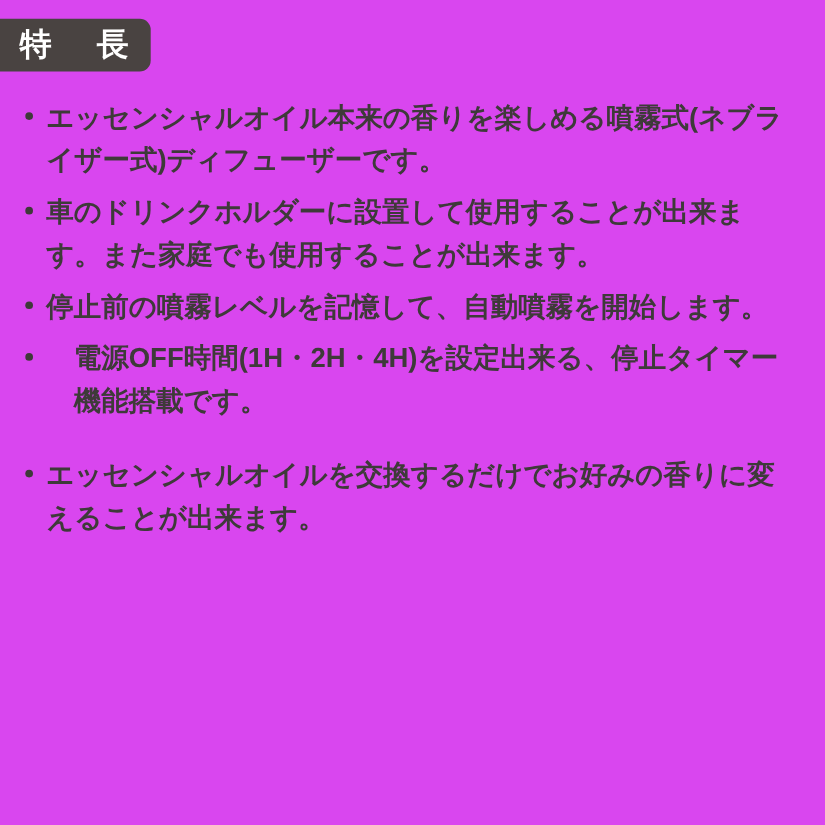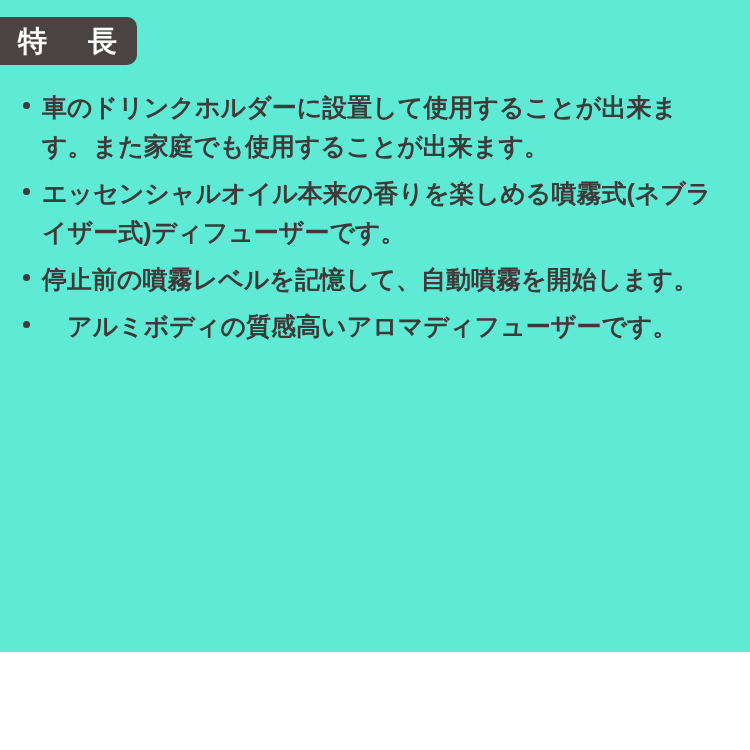--- a/index.html
+++ b/index.html
@@ -7,22 +7,22 @@
     padding: 0;
     width: 750px;
     height: 750px;
     overflow: hidden;
     background: #ffffff;
     font-family: "Liberation Sans", "DejaVu Sans", sans-serif;
   }
   .page {
     position: relative;
     width: 750px;
-    height: 652px;
-    background: #5eead4;
+    height: 750px;
+    background: #d946ef;
   }
   
   .badge {
     position: absolute;
     top: 17px;
     left: 0;
     width: 137px;
     height: 48px;
     box-sizing: border-box;
     background: #494341;
@@ -86,36 +86,40 @@
 <div class="page">
 
   <div class="badge">
     <span class="badge-label">特　長</span>
   </div>
 
   <div class="features">
 
     <div class="feature-item">
       <span class="bullet"></span>
-      <span class="feature-text">車のドリンクホルダーに設置して使用することが出来ます。また家庭でも使用することが出来ます。</span>
+      <span class="feature-text">エッセンシャルオイル本来の香りを楽しめる噴霧式(ネブライザー式)ディフューザーです。</span>
     </div>
 
     <div class="feature-item">
       <span class="bullet"></span>
-      <span class="feature-text">エッセンシャルオイル本来の香りを楽しめる噴霧式(ネブライザー式)ディフューザーです。</span>
+      <span class="feature-text">車のドリンクホルダーに設置して使用することが出来ます。また家庭でも使用することが出来ます。</span>
     </div>
 
 
     <div class="feature-item">
       <span class="bullet"></span>
       <span class="feature-text">停止前の噴霧レベルを記憶して、自動噴霧を開始します。</span>
     </div>
 
 
-
+    <div class="feature-item">
+      <span class="bullet"></span>
+      <span class="feature-text">電源OFF時間(1H・2H・4H)を設定出来る、停止タイマー機能搭載です。</span>
+    </div>
 
     <div class="feature-item">
       <span class="bullet"></span>
-      <span class="feature-text">アルミボディの質感高いアロマディフューザーです。</span>
+      <span class="feature-text">エッセンシャルオイルを交換するだけでお好みの香りに変えることが出来ます。</span>
     </div>
+
 
   </div>
 </div>
 
 </body></html>

